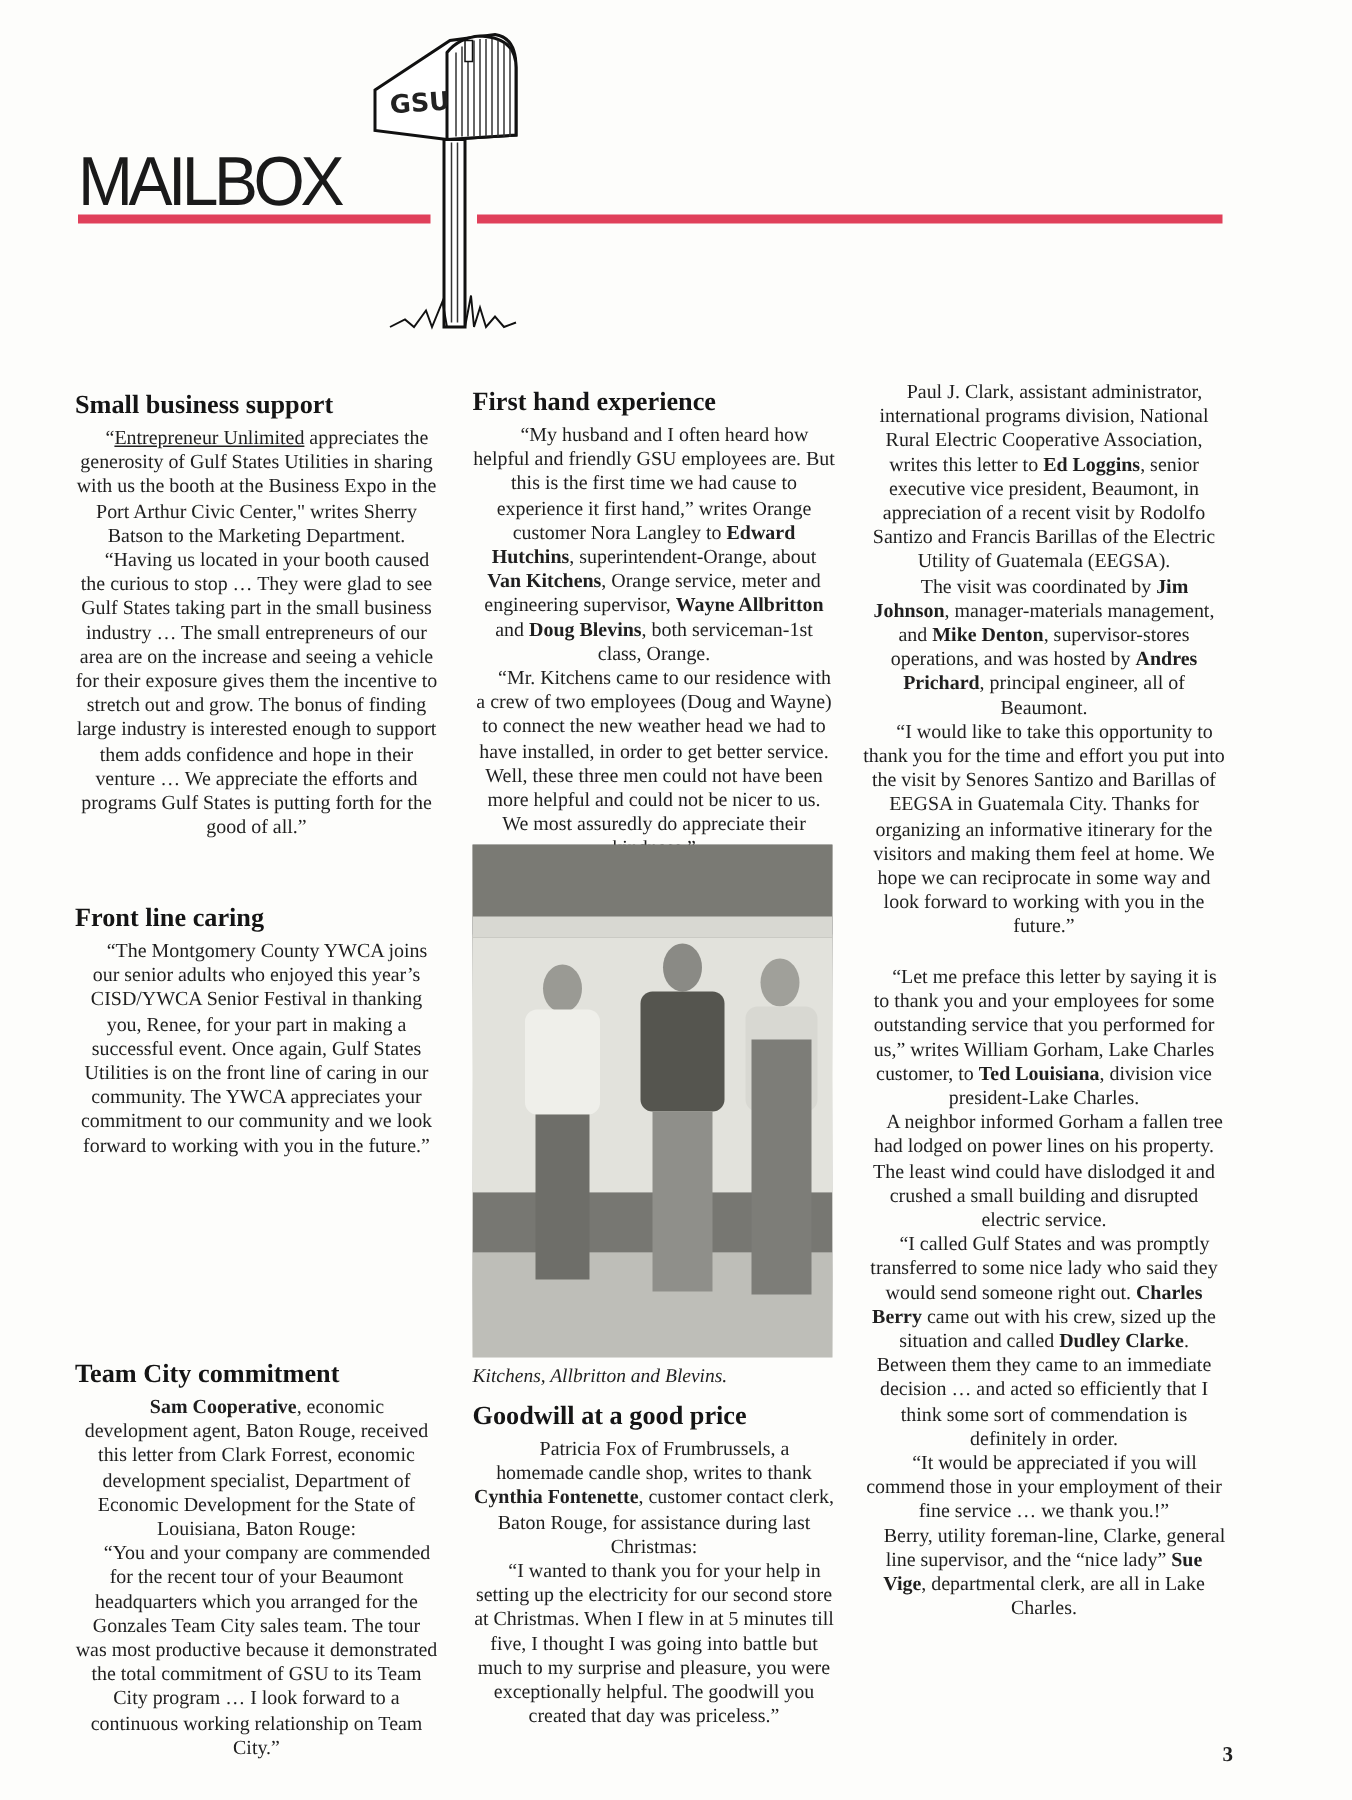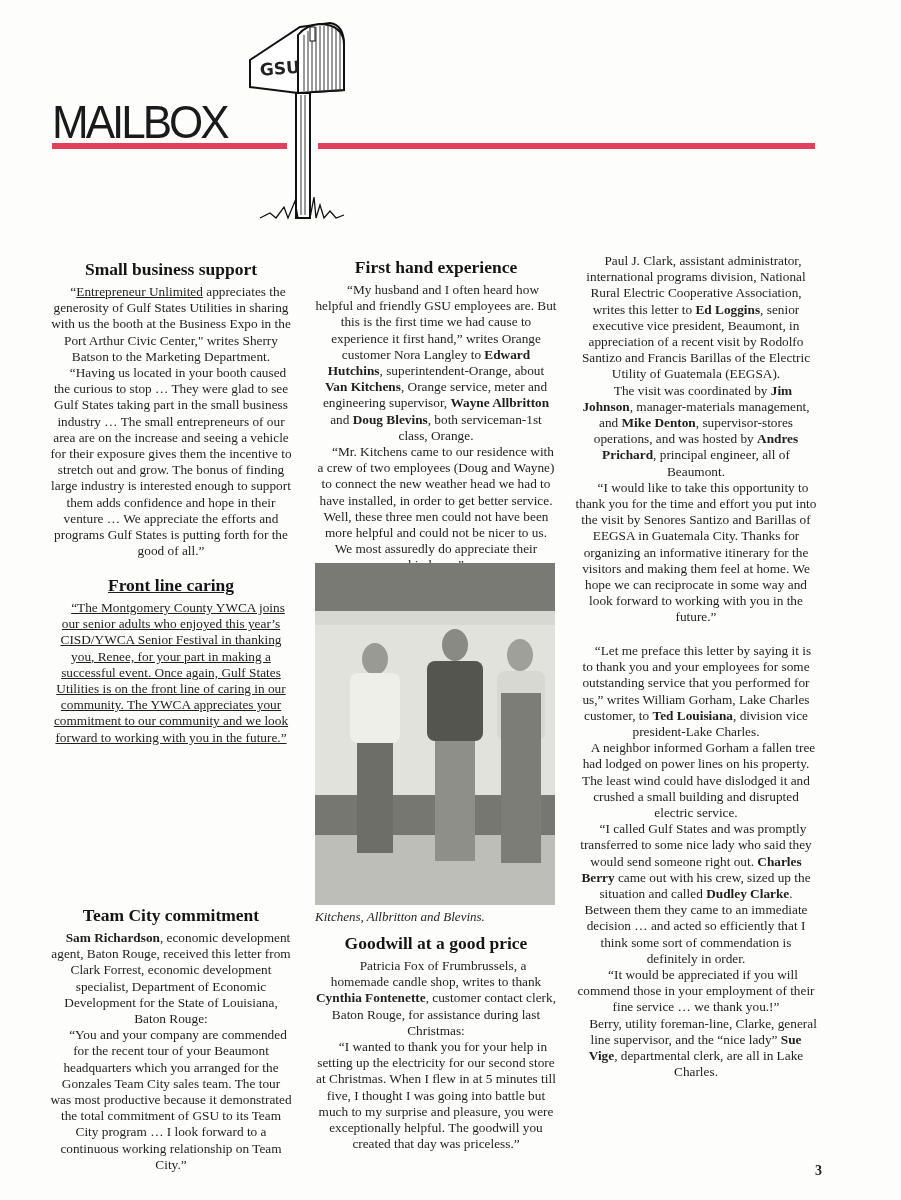--- a/index.html
+++ b/index.html
@@ -16,21 +16,21 @@
   .rule { position: absolute; top: 143px; height: 6px; background: #e0405a; }
   .rule-left { left: 52px; width: 235px; }
   .rule-right { left: 318px; width: 497px; }
   .mailbox-svg { position: absolute; left: 240px; top: 15px; }
   .col { position: absolute; width: 240px; font-size: 13.3px; line-height: 16.2px; }
   .col1 { left: 50px; }
   .col2 { left: 315px; }
   .col3 { left: 575px; }
   .article { position: absolute; left: 0; width: 242px; }
   h2 {
-    margin: 0 0 4px 0; font-size: 17.5px; font-weight: bold; line-height: 22px; color: #151515; text-align: center;
+    margin: 0 0 4px 0; font-size: 17.5px; font-weight: bold; line-height: 22px; color: #151515;
   }
   p { margin: 0; text-indent: 14px; text-align: center; }
   b { font-weight: bold; }
   .u { text-decoration: underline; }
   .photo {
     position: relative; width: 240px; height: 342px; margin-bottom: 4px;
     background: linear-gradient(180deg, #6b6b66 0%, #8d8d88 18%, #c8c8c2 30%, #e4e4df 45%, #bdbdb8 70%, #9b9b96 85%, #c5c5c0 100%);
     overflow: hidden;
   }
   .caption { font-style: italic; font-size: 13px; }
@@ -70,28 +70,28 @@
   </svg>
 </div>
 
 <div class="col col1">
   <div class="article" style="top:258px;">
     <h2>Small business support</h2>
     <p><span></span><span>“</span><span class="u">Entrepreneur Unlimited</span><span> appreciates the generosity of Gulf States Utilities in sharing with us the booth at the Business Expo in the Port Arthur Civic Center," writes Sherry Batson to the Marketing Department.</span></p>
     <p>“Having us located in your booth caused the curious to stop … They were glad to see Gulf States taking part in the small business industry … The small entrepreneurs of our area are on the increase and seeing a vehicle for their exposure gives them the incentive to stretch out and grow. The bonus of finding large industry is interested enough to support them adds confidence and hope in their venture … We appreciate the efforts and programs Gulf States is putting forth for the good of all.”</p>
   </div>
 
-  <div class="article" style="top:574px;text-decoration:underline;">
+  <div class="article" style="top:600px;">
     <h2>Front line caring</h2>
     <p>“The Montgomery County YWCA joins our senior adults who enjoyed this year’s CISD/YWCA Senior Festival in thanking you, Renee, for your part in making a successful event. Once again, Gulf States Utilities is on the front line of caring in our community. The YWCA appreciates your commitment to our community and we look forward to working with you in the future.”</p>
   </div>
 
   <div class="article" style="top:904px;">
     <h2>Team City commitment</h2>
-    <p><b>Sam Richardson</b><span>, economic development agent, Baton Rouge, received this letter from Clark Forrest, economic development specialist, Department of Economic Development for the State of Louisiana, Baton Rouge:</span></p>
+    <p><b>Sam Cooperative</b><span>, economic development agent, Baton Rouge, received this letter from Clark Forrest, economic development specialist, Department of Economic Development for the State of Louisiana, Baton Rouge:</span></p>
     <p>“You and your company are commended for the recent tour of your Beaumont headquarters which you arranged for the Gonzales Team City sales team. The tour was most productive because it demonstrated the total commitment of GSU to its Team City program … I look forward to a continuous working relationship on Team City.”</p>
   </div>
 </div>
 
 <div class="col col2">
   <div class="article" style="top:256px;">
     <h2>First hand experience</h2>
     <p><span>“My husband and I often heard how helpful and friendly GSU employees are. But this is the first time we had cause to experience it first hand,” writes Orange customer Nora Langley to </span><b>Edward Hutchins</b><span>, superintendent-Orange, about </span><b>Van Kitchens</b><span>, Orange service, meter and engineering supervisor, </span><b>Wayne Allbritton</b><span> and </span><b>Doug Blevins</b><span>, both serviceman-1st class, Orange.</span></p>
     <p>“Mr. Kitchens came to our residence with a crew of two employees (Doug and Wayne) to connect the new weather head we had to have installed, in order to get better service. Well, these three men could not have been more helpful and could not be nicer to us. We most assuredly do appreciate their kindness.”</p>
   </div>

